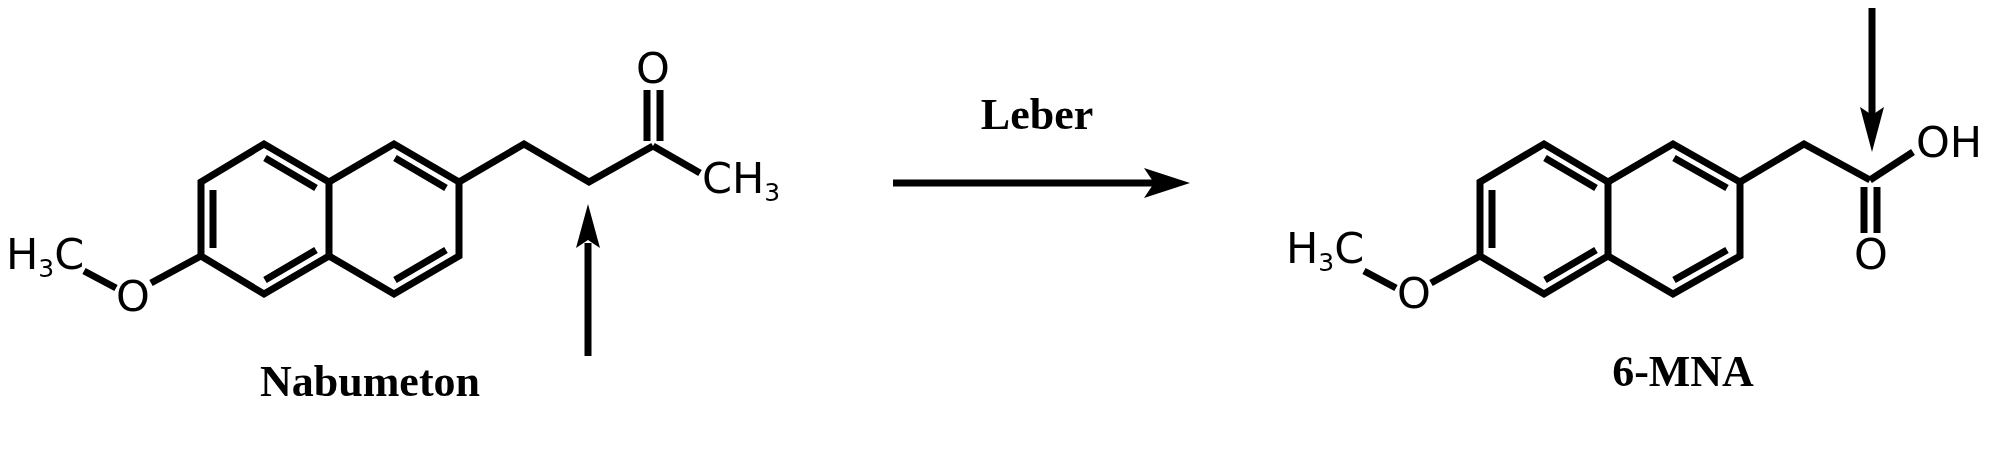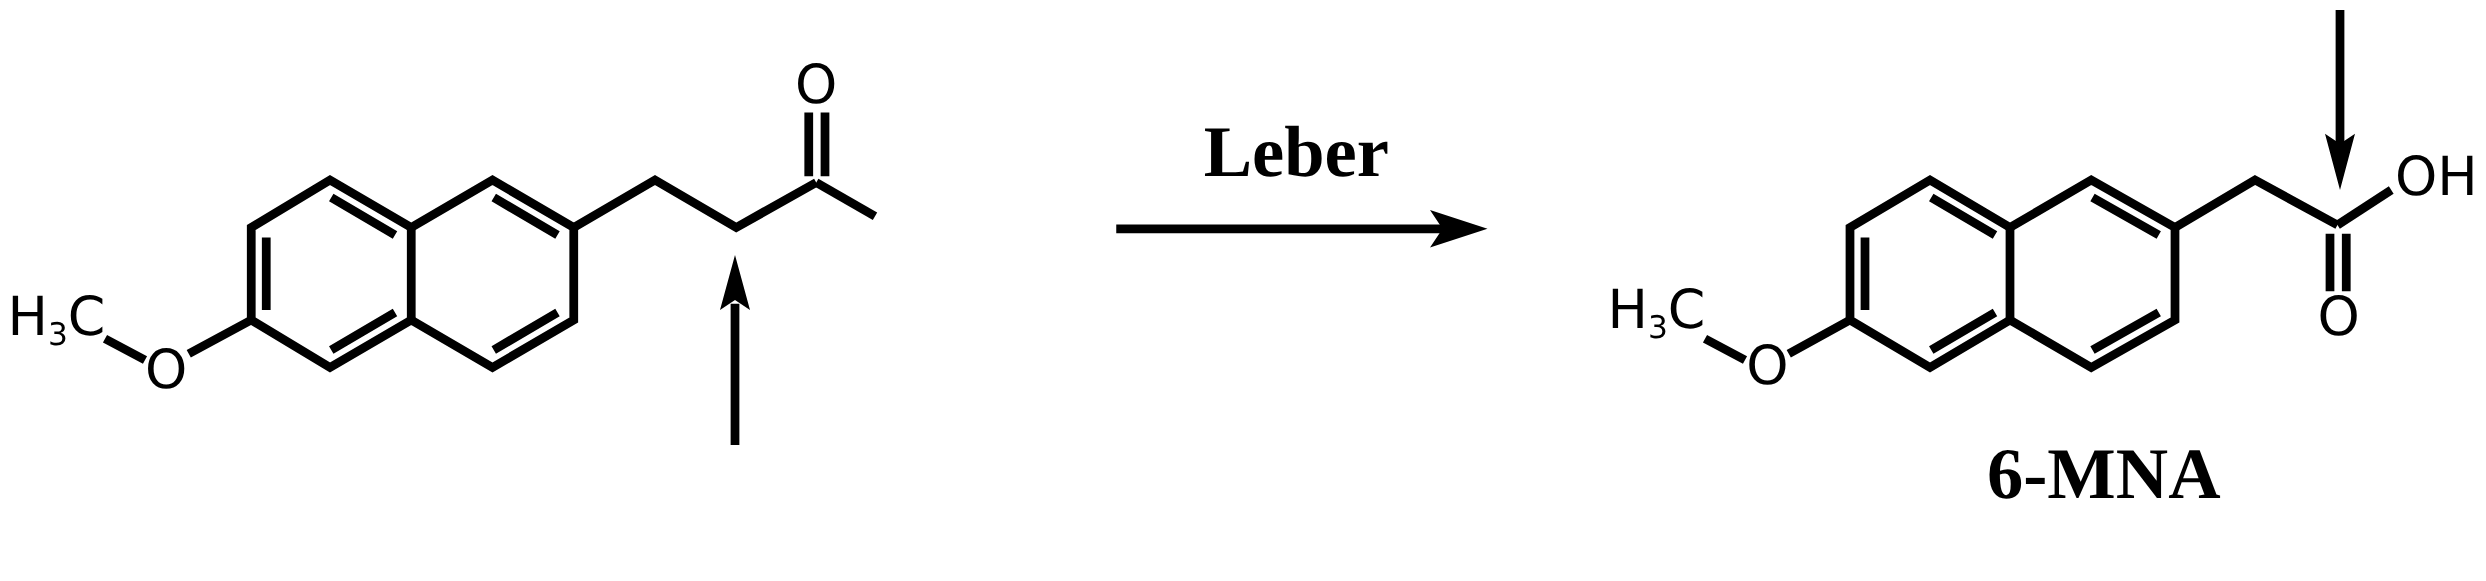--- a/index.html
+++ b/index.html
@@ -11,21 +11,21 @@
     color:#000;
     overflow:hidden;
   }
   svg.bonds{position:absolute;left:0;top:0;}
   .b{stroke:#000000;stroke-width:7;fill:none;stroke-linejoin:miter;}
   .ah{fill:#000000;stroke:none;}
   .label{position:absolute;line-height:1;white-space:nowrap;}
   .atom{font-size:43px;font-family:"DejaVu Sans", sans-serif;}
   .sub{font-size:25px;vertical-align:-8px;}
   .cx{transform:translateX(-50%);}
-  .name{font-size:58px;font-weight:bold;font-family:"Liberation Serif", serif;}
+  .name{font-size:44px;font-weight:bold;font-family:"Liberation Serif", serif;}
 </style>
 </head>
 <body>
 
 <div class="scene">
 
   <svg class="bonds" width="1989" height="465" viewBox="0 0 1989 465">
 
     <g>
       <path class="b" d="M201 182 L264 144 L329 182 L394 144 L459 182 L459 256 L394 294 L329 256 L264 294 L201 256 Z"></path>
@@ -62,26 +62,28 @@
       <polygon class="ah" points="1872,152 1860,107 1872,115 1884,107"></polygon>
     </g>
   </svg>
 
   <div class="label atom" style="left:6px;top:233px"><span>H</span><span class="sub">3</span><span>C</span></div>
 
   <div class="label atom cx" style="left:133px;top:275px">O</div>
 
   <div class="label atom cx" style="left:653px;top:47px">O</div>
 
+  <div class="label atom" style="left:702px;top:157px"><span>CH</span><span class="sub">3</span></div>
 
   <div class="label name cx" style="left:1037px;top:93px">Leber</div>
 
   <div class="label atom" style="left:1286px;top:227px"><span>H</span><span class="sub">3</span><span>C</span></div>
 
   <div class="label atom cx" style="left:1414px;top:272px">O</div>
 
   <div class="label atom" style="left:1916px;top:121px">OH</div>
 
   <div class="label atom cx" style="left:1871px;top:233px">O</div>
 
+  <div class="label name cx" style="left:370px;top:360px">Nabumeton</div>
   <div class="label name cx" style="left:1683px;top:350px">6-MNA</div>
 
 </div>
 
 </body></html>

